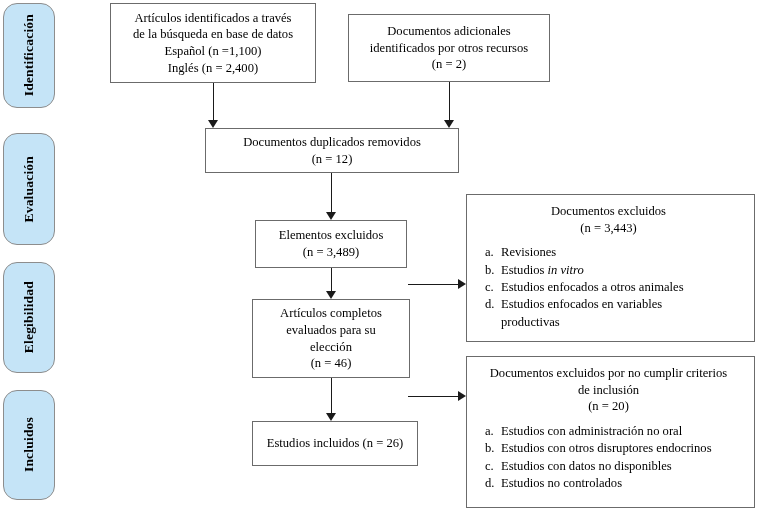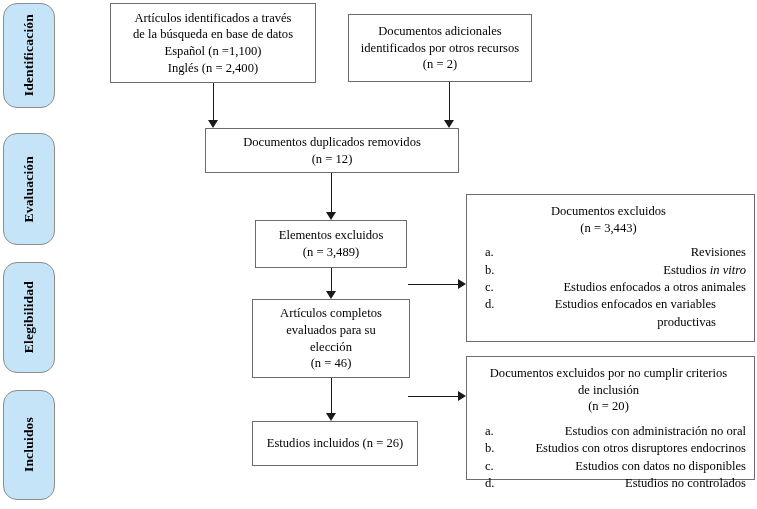--- a/index.html
+++ b/index.html
@@ -74,21 +74,21 @@
   .list li {
     display: flex;
     align-items: flex-start;
   }
   .list .marker {
     width: 30px;
     flex: 0 0 30px;
     padding-left: 14px;
     box-sizing: border-box;
   }
-  .list .itemtext { flex: 1 1 auto; text-align: right; }
+  .list .itemtext { flex: 1 1 auto; }
   .ital { font-style: italic; }
 
   
   .vline {
     position: absolute;
     width: 0;
     border-left: 1.2px solid #1a1a1a;
   }
   .hline {
     position: absolute;
@@ -130,21 +130,21 @@
     <span class="stage-text">Incluidos</span>
   </div>
 
   <div class="box" style="left:110px; top:3px; width:206px; height:80px;">
     <span class="ln">Artículos identificados a través</span>
     <span class="ln">de la búsqueda en base de datos</span>
     <span class="ln">Español (n =1,100)</span>
     <span class="ln">Inglés (n = 2,400)</span>
   </div>
 
-  <div class="box" style="left:348px; top:14px; width:184px; height:68px;">
+  <div class="box" style="left:348px; top:14px; width:202px; height:68px;">
     <span class="ln">Documentos adicionales</span>
     <span class="ln">identificados por otros recursos</span>
     <span class="ln">(n = 2)</span>
   </div>
 
   <div class="vline" style="left:213px; top:83px; height:37px;"></div>
   <div class="arrow-down" style="left:208px; top:120px;"></div>
 
   <div class="vline" style="left:449px; top:82px; height:38px;"></div>
   <div class="arrow-down" style="left:444px; top:120px;"></div>
@@ -197,21 +197,21 @@
     <span class="ln">elección</span>
     <span class="ln">(n = 46)</span>
   </div>
 
   <div class="vline" style="left:331px; top:378px; height:35px;"></div>
   <div class="arrow-down" style="left:326px; top:413px;"></div>
 
   <div class="hline" style="left:408px; top:396px; width:50px;"></div>
   <div class="arrow-right" style="left:458px; top:391px;"></div>
 
-  <div class="box box-left" style="left:466px; top:356px; width:289px; height:124px; padding:8px 8px 16px 4px;">
+  <div class="box box-left" style="left:466px; top:356px; width:289px; height:152px; padding:8px 8px 16px 4px;">
     <div class="box-head">Documentos excluidos por no cumplir criterios</div>
     <div class="box-head">de inclusión</div>
     <div class="box-head">(n = 20)</div>
     <ul class="list">
       <li>
         <span class="marker">a.</span>
         <span class="itemtext">Estudios con administración no oral</span>
       </li>
       <li>
         <span class="marker">b.</span>

